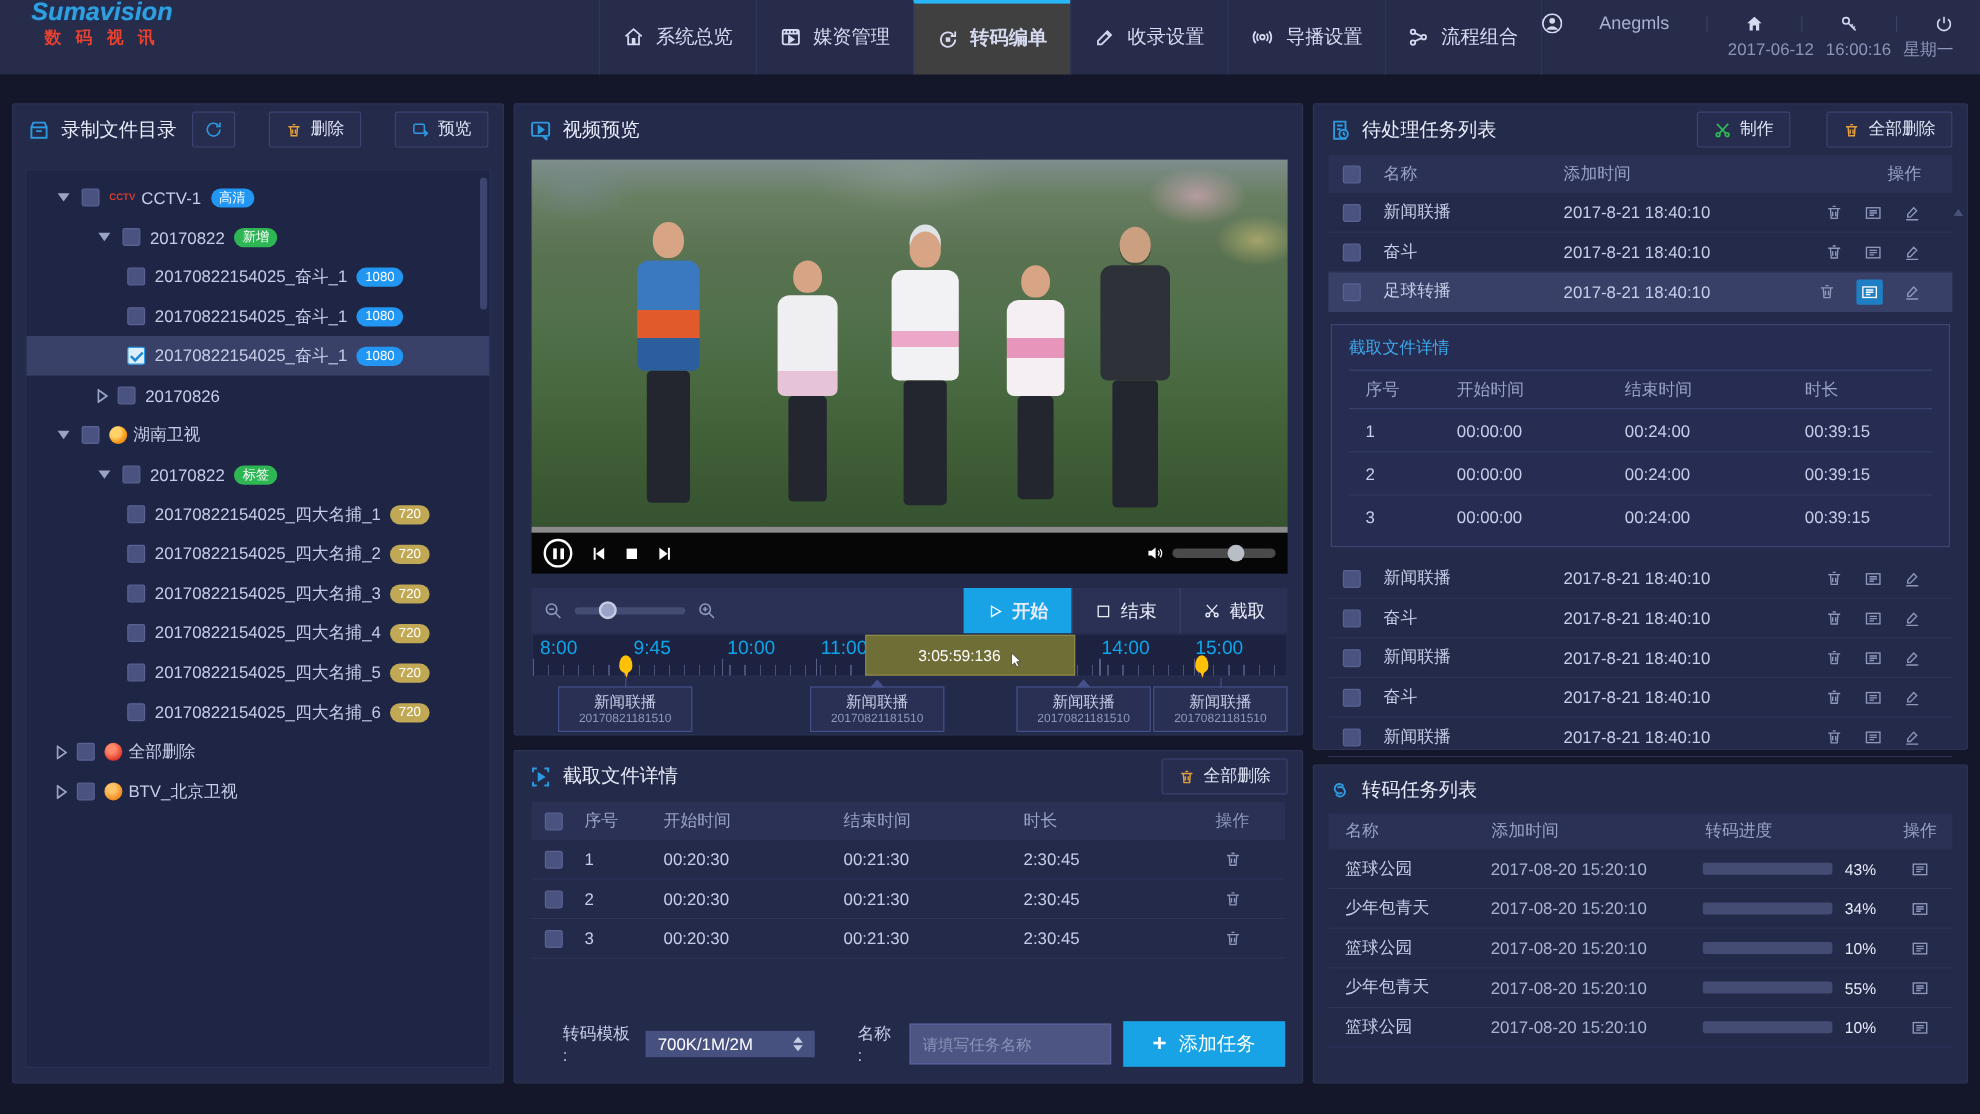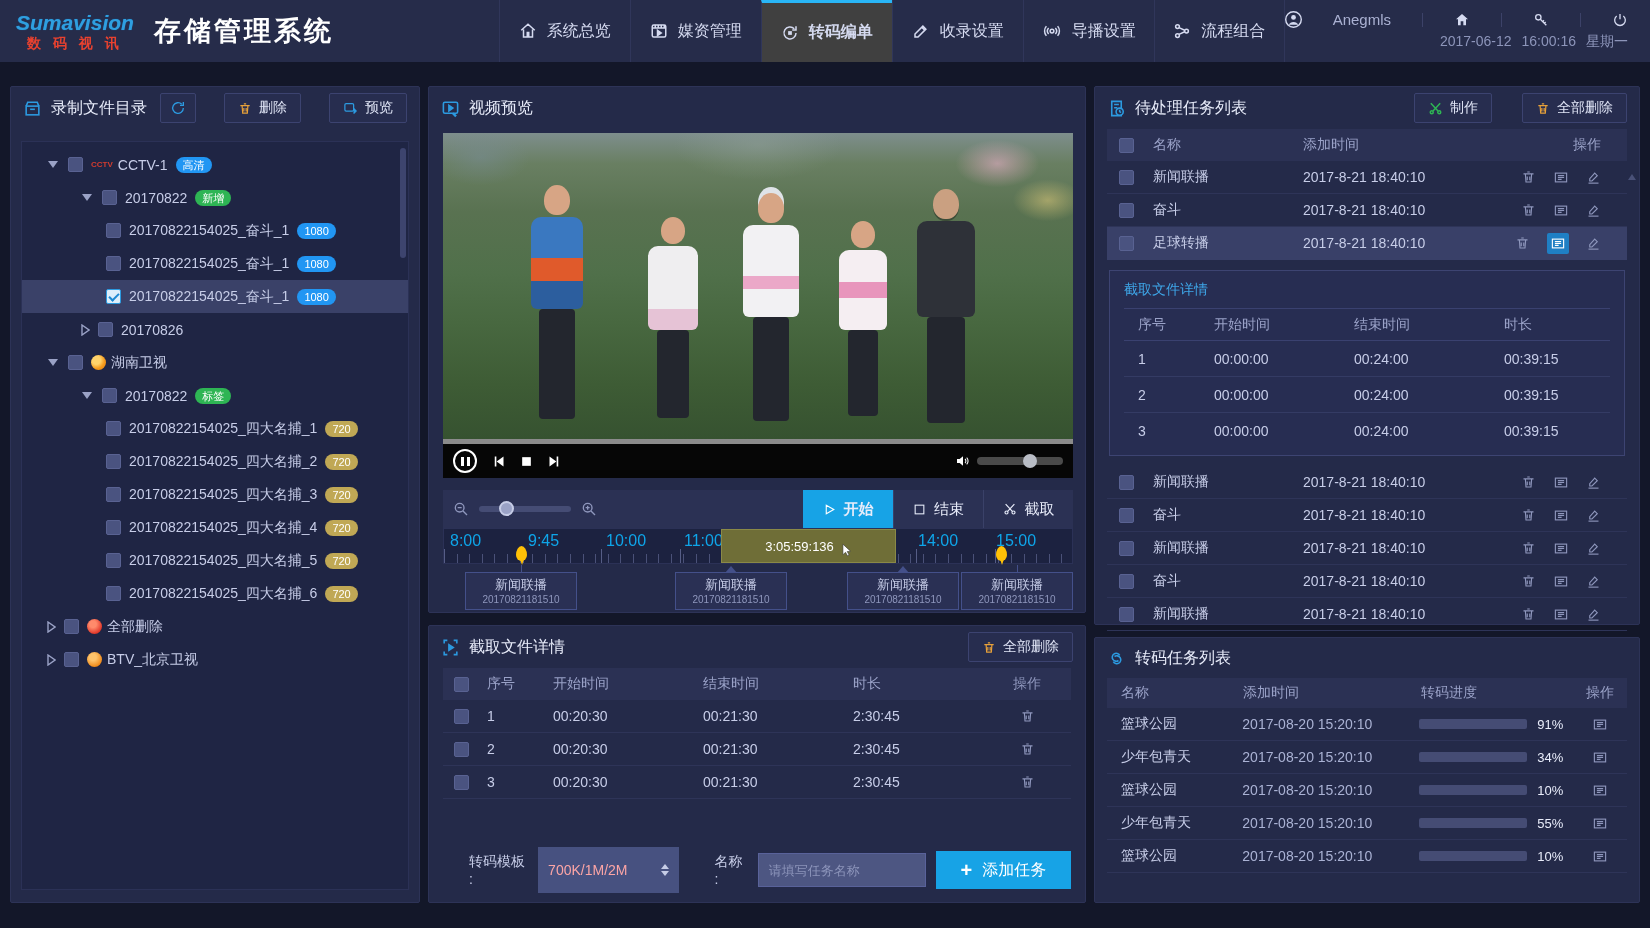--- a/index.html
+++ b/index.html
@@ -1,21 +1,21 @@
 <!DOCTYPE html>
 <html><head>
 <meta charset="utf-8">
 <style>
   *{margin:0;padding:0;box-sizing:border-box}
   html,body{width:1650px;height:928px}
   body{background:#131729;font-family:"Liberation Sans","DejaVu Sans",sans-serif;color:#cfd6ee;position:relative;overflow:hidden}
   svg{display:block}
   
   .topbar{position:absolute;top:0;left:0;right:0;height:62px;background:#262c4a;display:flex;align-items:stretch;z-index:5}
-  .brand{display:flex;align-items:center;padding-left:16px;width:560px}
+  .brand{display:flex;align-items:flex-start;padding-left:26px;width:560px}
   .logo{margin-right:20px;text-align:center;line-height:1}
   .logo-name{font-style:italic;font-weight:bold;font-size:21px;color:#2f9fe0;text-shadow:0 0 1px #1c6fae}
   .logo-sub{font-size:14px;font-weight:bold;color:#e8412f;letter-spacing:4px;margin-top:3px}
   .app-title{font-size:27px;font-weight:bold;color:#ffffff;letter-spacing:3px}
   .nav{display:flex;height:100%}
   .nav-item{width:131px;display:flex;align-items:center;justify-content:center;gap:10px;font-size:16px;color:#d5daf0;border-left:1px solid #30365a;cursor:pointer}
   .nav-item:last-child{border-right:1px solid #30365a}
   .nav-item.active{background:#404040;border-top:3px solid #29b6f6;font-weight:bold}
   .nav-ico{color:#d5daf0}
   .userbox{margin-left:auto;padding-right:22px;display:flex;flex-direction:column;justify-content:center;align-items:flex-end;gap:5px}
@@ -98,21 +98,21 @@
   .capture-panel{left:428px;top:625px;width:658px;height:278px}
   .cap-head{justify-content:space-between}
   .thead,.trowt{display:flex;align-items:center}
   .thead{height:32px;background:#2b3154;font-size:14px;color:#9aa2c8;margin:0 14px}
   .trowt{height:33px;border-bottom:1px solid #2e3458;font-size:14px;color:#c7cde8;margin:0 14px}
   .c-cb{width:44px;display:flex;justify-content:center}
   .c-no{width:66px}.c-st{width:150px}.c-en{width:150px}.c-du{width:130px}
   .c-op{flex:1;display:flex;justify-content:center;color:#8f97bd}
   .capform{position:absolute;left:14px;right:14px;bottom:0;height:64px;display:flex;align-items:center;gap:10px}
   .capform .lab{font-size:14px;color:#c7cde8;margin-left:26px}
-  .sel-box{width:150px;height:46px;background:#475180;display:flex;align-items:center;padding:0 10px;color:#fca5a5;font-size:14px;cursor:pointer}
+  .sel-box{width:150px;height:22px;background:#475180;display:flex;align-items:center;padding:0 10px;color:#ffffff;font-size:14px;cursor:pointer}
   .sel-car{margin-left:auto;display:flex;flex-direction:column;gap:2px}
   .sel-car i{display:block;width:0;height:0;border-left:4px solid transparent;border-right:4px solid transparent}
   .sel-car .up{border-bottom:5px solid #c6cce6}.sel-car .dn{border-top:5px solid #c6cce6}
   .name-input{width:168px;height:34px;background:#4d5682;border:1px solid #59629a;color:#e8ecfa;font-size:13px;padding:0 10px}
   .name-input::placeholder{color:#8c94ba}
   .addbtn{margin-left:auto;width:146px;height:38px;background:#17a3e6;color:#fff;font-size:16px;display:flex;align-items:center;justify-content:center;gap:10px;cursor:pointer;border:none}
   .addbtn .plus{font-size:20px;font-weight:bold;line-height:1}
   
   .pending-panel{left:1094px;top:86px;width:546px;height:539px}
   .p-head{justify-content:flex-end}
@@ -148,21 +148,20 @@
 </style>
 </head>
 <body>
 
 <div class="topbar">
   <div class="brand">
     <div class="logo">
       <div class="logo-name">Sumavision</div>
       <div class="logo-sub">数 码 视 讯</div>
     </div>
-    <div class="app-title">存储管理系统</div>
   </div>
   <div class="nav">
     <div class="nav-item">
       <span class="nav-ico">
           <svg width="18" height="18" viewBox="0 0 24 24" fill="none" stroke="currentColor" stroke-width="2">
             <path d="M3 11l9-8 9 8M6 10v10h5v-6h2v6h5V10"></path>
           </svg>
         </span>
       <span>系统总览</span>
     </div>
@@ -947,21 +946,21 @@
     <span class="t-nm">名称</span>
     <span class="t-tm" style="color:#9aa2c8">添加时间</span>
     <span class="t-pg">转码进度</span>
     <span class="t-op" style="color:#9aa2c8">操作</span>
   </div>
   <div class="tcrow">
     <span class="t-nm">篮球公园</span>
     <span class="t-tm">2017-08-20 15:20:10</span>
     <span class="t-pg">
       <span class="ptrack"><span class="pfill" style="width: 86%;"></span></span>
-      <span class="pct">91%</span>
+      <span class="pct">43%</span>
     </span>
     <span class="t-op">
         <span class="opi">
           <svg width="16" height="15" viewBox="0 0 24 24" fill="none" stroke="currentColor" stroke-width="1.8">
             <rect x="3" y="5" width="18" height="14"></rect>
             <path d="M7 9h10M7 12h10M7 15h6"></path>
           </svg>
         </span>
       </span>
   </div>

